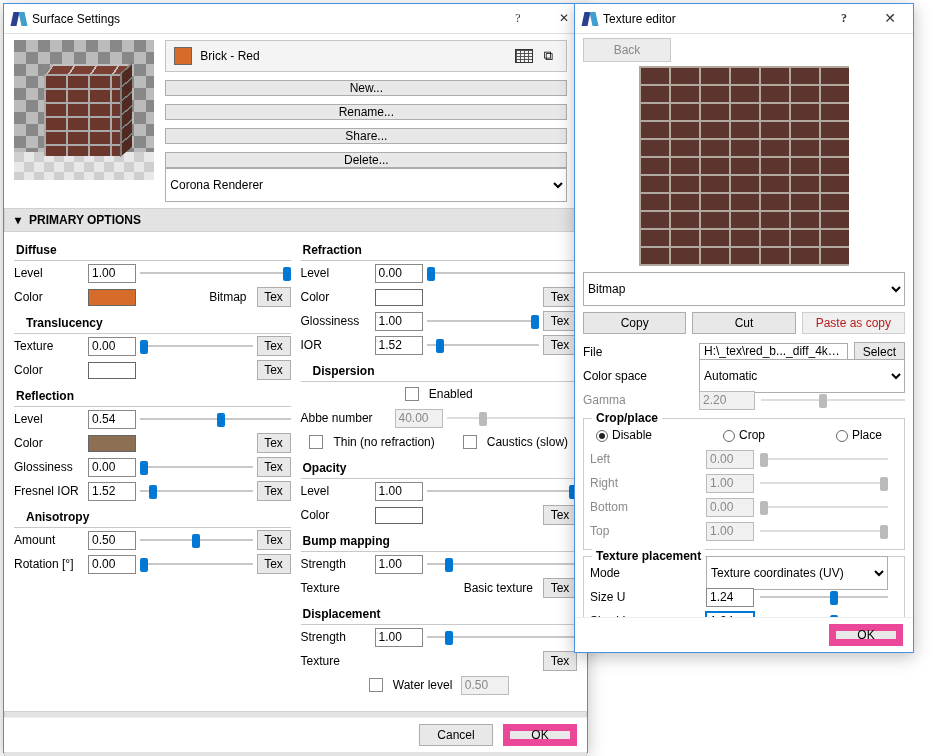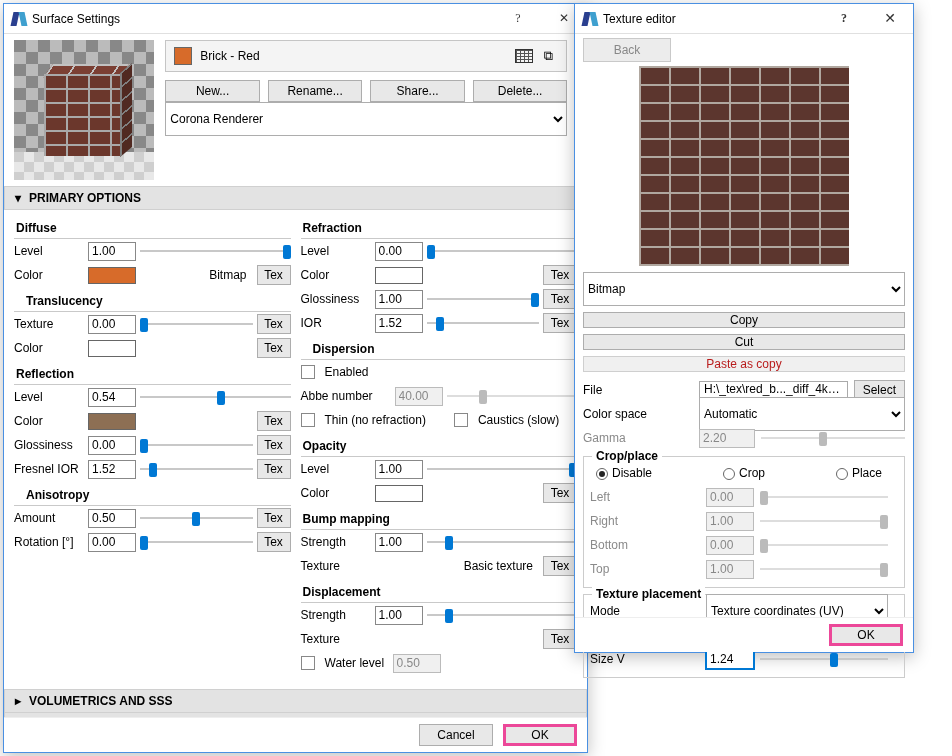--- a/index.html
+++ b/index.html
@@ -37,53 +37,53 @@
   .cube .front{position:absolute; left:0; top:10px; width:76px; height:82px;}
   .cube .top{position:absolute; left:4px; top:0; width:76px; height:14px; transform:skewX(-35deg); filter:brightness(1.15);}
   .cube .side{position:absolute; left:76px; top:4px; width:12px; height:84px; transform:skewY(-40deg); filter:brightness(.75);}
 
   .header-right{ display:inline-block; width:402px; margin-left:8px; vertical-align:top;}
   .mat-row{ display:flex; align-items:center; border:1px solid #c5c5c5; background:#f4f4f4; padding:6px 8px; margin-bottom:8px;}
   .mat-row .swatch{width:18px;height:18px;border:1px solid #666;margin-right:8px;}
   .mat-row .name{flex:1;}
   .mat-row .tiny{width:20px;height:18px;margin-left:4px;display:flex;align-items:center;justify-content:center;}
   .hatch{width:18px;height:14px;border:1px solid #333;background:repeating-linear-gradient(#555 0 1px,transparent 1px 3px),repeating-linear-gradient(90deg,#555 0 1px,transparent 1px 4px);}
-  .btn-row{display:flex;gap:8px;}
+  .btn-row{display:flex;gap:8px;flex-direction:column;}
   .btn{flex:1;height:22px;border:1px solid #adadad;background:#e8e8e8;display:flex;align-items:center;justify-content:center;cursor:default;}
 
   .engine-label{margin-top:14px; margin-bottom:4px;}
   select.combo{width:100%;height:34px;border:1px solid #adadad;background:#fff;font:inherit;}
 
   .section-hdr{margin:6px -10px 0 -10px; padding:4px 10px; background:#e3e3e3; border:1px solid #d0d0d0; font-weight:bold; display:flex; align-items:center;}
   .section-hdr .arrow{width:10px;display:inline-block;margin-right:4px;}
   .cols{display:flex; gap:10px; margin-top:4px;}
   .col{flex:1; min-width:0;}
   .group-title{font-weight:bold; border-bottom:1px solid #c9c9c9; padding:3px 0 3px 2px; margin-top:4px;}
   .group-title.sub{padding-left:12px;}
-  .row{display:flex;align-items:center;height:24px;gap:4px;}
+  .row{display:flex;align-items:center;height:24px;gap:4px;justify-content:center;}
   .lbl{width:70px;}
   .lbl-w{width:90px;}
   .numbox{width:48px;height:19px;border:1px solid #888;padding:0 3px;font:inherit;background:#fff;}
   .numbox[disabled]{background:#f0f0f0;color:#888;border-color:#bbb;}
   .slider-wrap{flex:1;display:flex;align-items:center;position:relative;height:18px;}
   .track{flex:1;height:2px;background:#c8c8c8;position:relative;}
   .thumb{position:absolute; top:-5px; width:8px; height:14px; background:#0078d4; border-radius:2px;}
   .texbtn{width:34px;height:20px;border:1px solid #adadad;background:#e8e8e8;display:flex;align-items:center;justify-content:center;}
   .colorswatch{width:48px;height:17px;border:1px solid #666;}
   .chk{width:14px;height:14px;border:1px solid #888;margin-right:6px;display:inline-block;vertical-align:middle;}
 
   .footer{position:absolute;left:0;right:0;bottom:0;padding:6px 10px;display:flex;justify-content:flex-end;gap:10px;background:#fff;border-top:1px solid #eee;}
   .footer .fbtn{width:74px;height:22px;border:1px solid #adadad;background:#e8e8e8;display:flex;align-items:center;justify-content:center;}
-  .footer .fbtn.default{border:3px solid #ec4899;text-align:center;}
+  .footer .fbtn.default{border:7px solid #ec4899;text-align:center;}
 
   
   .d2 .content{padding:4px 8px 8px 8px;}
   .backbtn{width:88px;height:24px;border:1px solid #c9c9c9;background:#ececec;display:flex;align-items:center;justify-content:center;margin-bottom:4px; color:#888;}
   .texprev{width:210px;height:200px;margin:0 auto 6px auto;}
-  .cchead{display:flex;gap:6px;margin-top:6px;flex-direction:column;}
+  .cchead{display:flex;gap:6px;margin-top:6px;}
   .cchead .btn{flex:1;}
   .btn.disabled{color:#b91c1c;border-color:#cfcfcf;background:#f0f0f0;}
   .kv{display:flex;align-items:center;height:24px;gap:6px;}
   .kv .k{width:110px;}
   .pathbox{flex:1;height:19px;border:1px solid #aaa;padding:0 4px;font:inherit;white-space:nowrap;overflow:hidden;text-overflow:ellipsis;}
   .selbtn{height:20px;padding:0 8px;border:1px solid #adadad;background:#e8e8e8;display:flex;align-items:center;}
   .radio{width:12px;height:12px;border:1px solid #666;border-radius:50%;display:inline-block;position:relative;margin-right:4px;vertical-align:middle;}
   .radio.on::after{content:"";position:absolute;inset:2px;border-radius:50%;background:#222;}
   .fieldset{border:1px solid #ccc;margin-top:6px;padding:4px 16px 6px 6px;position:relative;}
   .fieldset .legend{position:absolute;top:-8px;left:8px;background:#fff;padding:0 4px;font-weight:bold;font-size:12px;}

